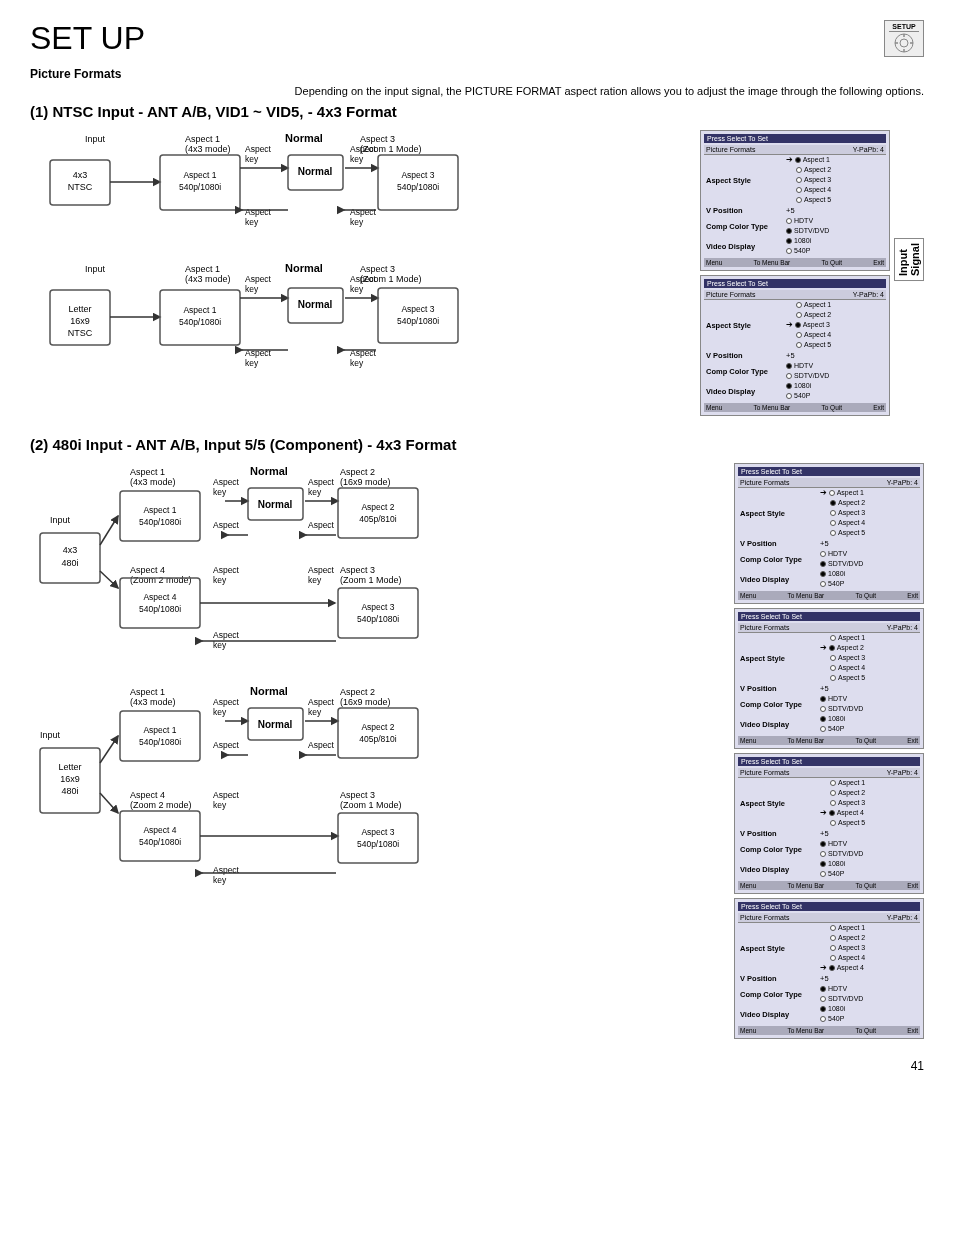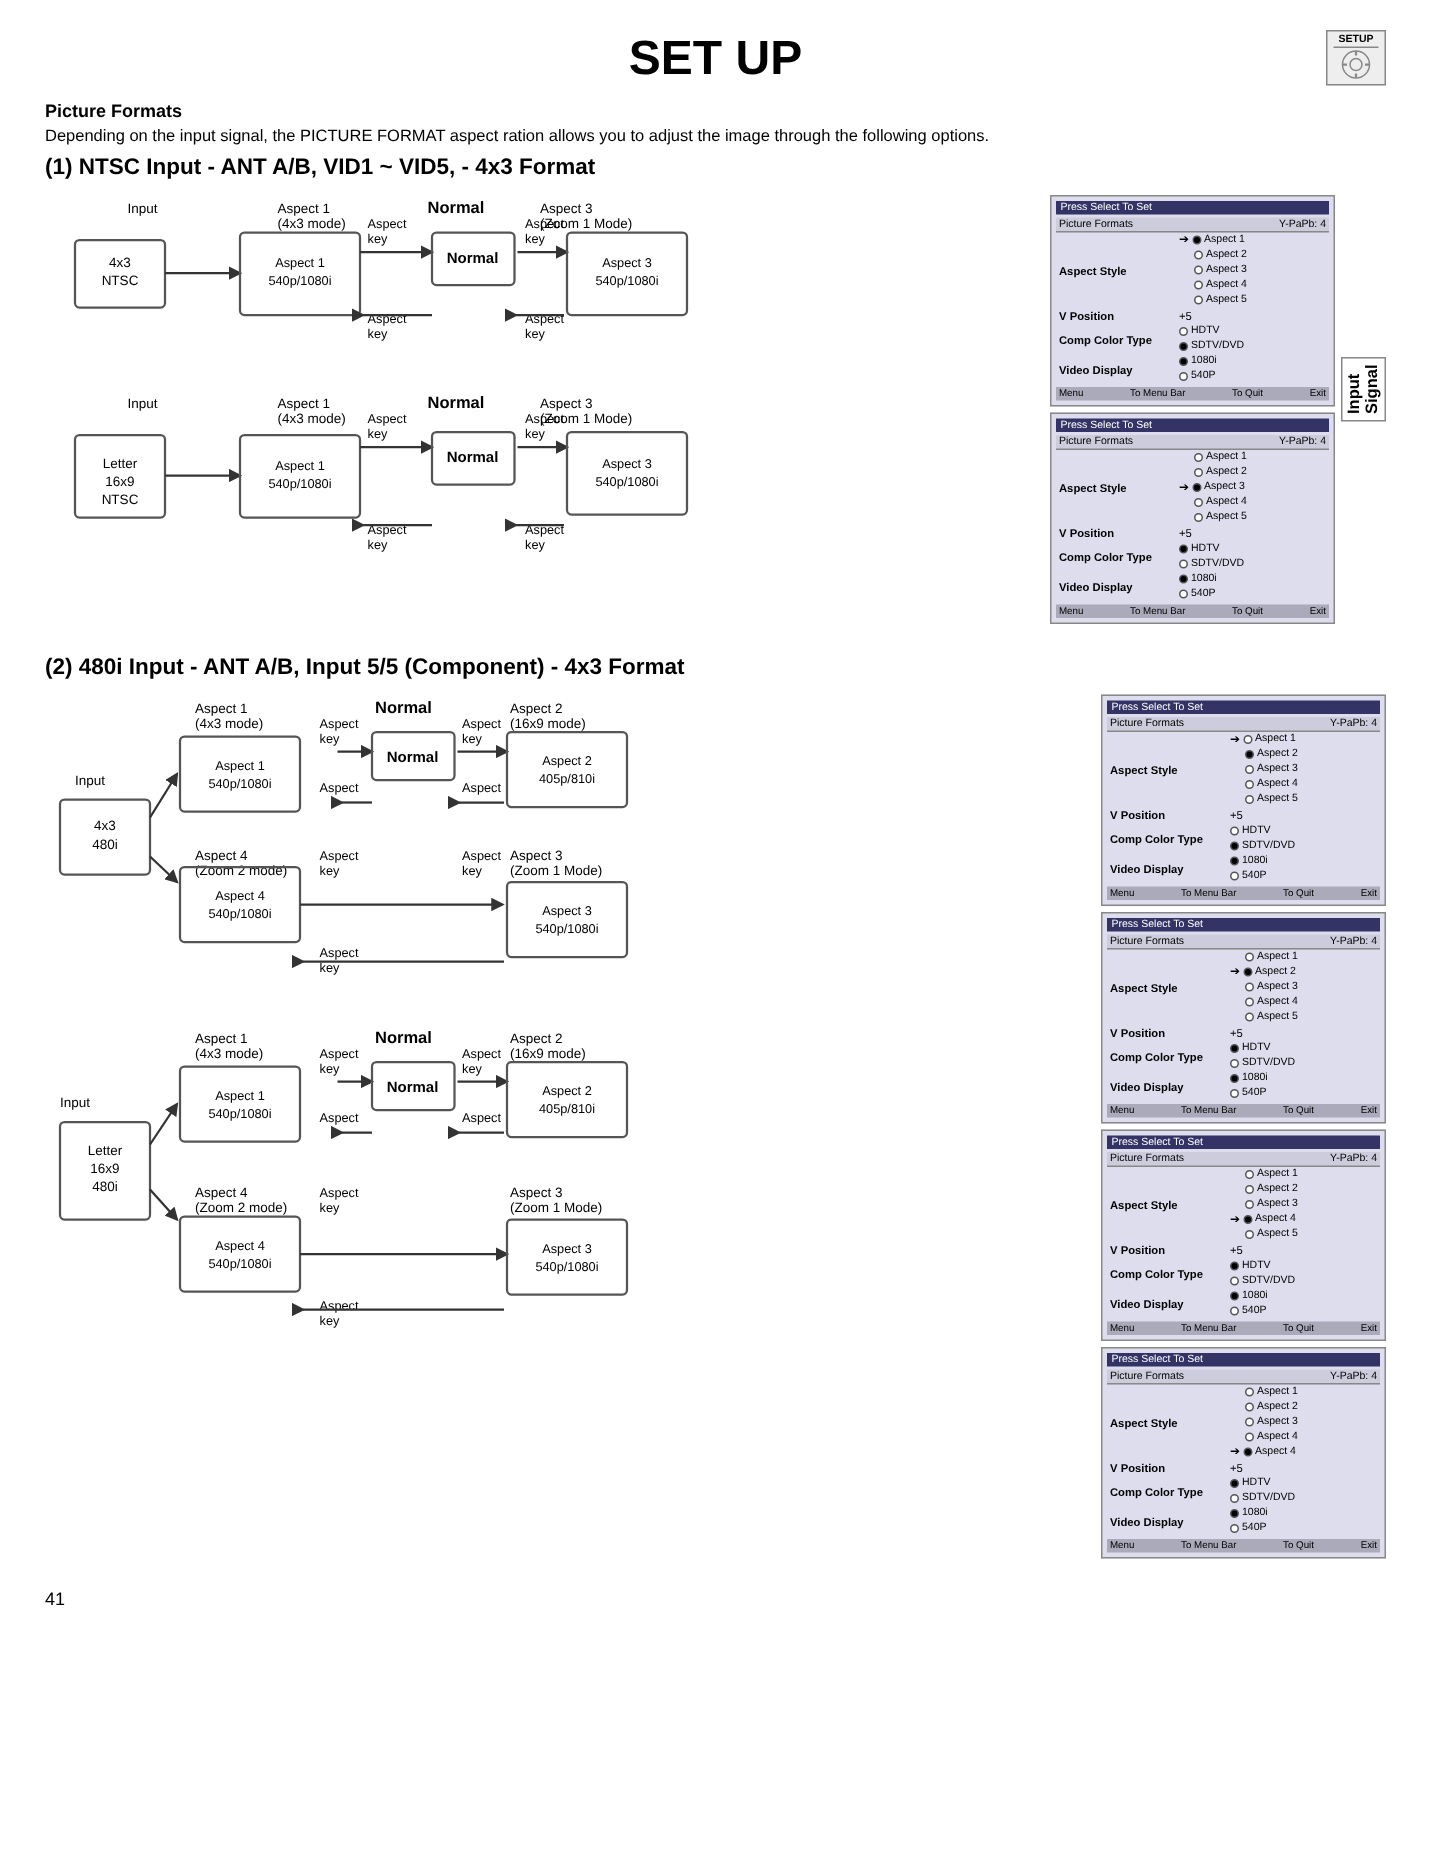--- a/index.html
+++ b/index.html
@@ -7,32 +7,32 @@
       background: #fff;
       font-family: Arial, Helvetica, sans-serif;
       font-size: 11px;
       color: #000;
       width: 954px;
       min-height: 1235px;
       padding: 20px 30px;
     }
     h1 {
       font-size: 32px;
-      font-weight: bold;
+      font-weight: normal;
       margin-bottom: 10px;
-      text-align: center;
     }
     .section-title {
       font-weight: bold;
       margin-bottom: 4px;
       font-size: 12px;
     }
     .intro-text {
       font-size: 11px;
       margin-bottom: 6px;
+      text-align: right;
     }
     .format-label {
       font-weight: bold;
       font-size: 15px;
       margin-bottom: 10px;
     }
     
     svg.diagram {
       display: block;
     }
@@ -117,21 +117,21 @@
       display: flex;
       flex-direction: row;
       align-items: flex-start;
     }
     .menus-stack {
       display: flex;
       flex-direction: column;
       gap: 0;
     }
     .page-number {
-      text-align: left;
+      text-align: right;
       margin-top: 16px;
       font-size: 12px;
     }
     .setup-badge {
       position: absolute;
       top: 0;
       right: 0;
       border: 1px solid #888;
       background: #eee;
       font-size: 8px;

